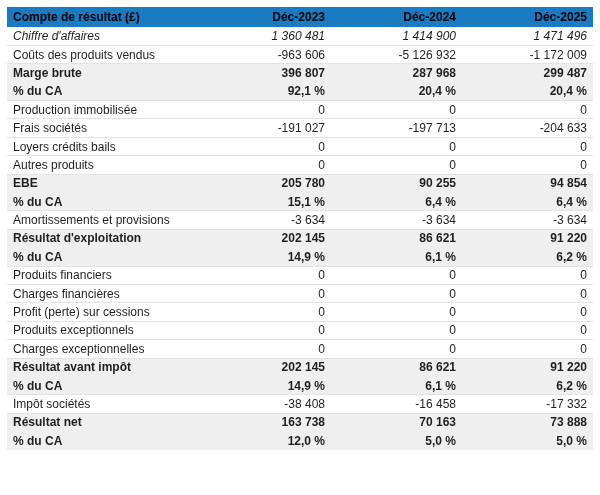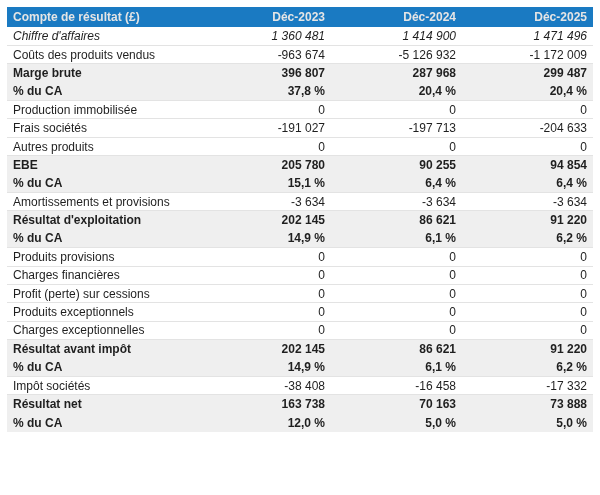--- a/index.html
+++ b/index.html
@@ -20,21 +20,21 @@
     width: 100%;
     border-collapse: collapse;
     table-layout: fixed;
     font-size: 12px;
     color: #1f1f1f;
   }
   col.c-label { width: auto; }
   col.c-val { width: 131px; }
   thead th {
     background: var(--accent, #1a7ac2);
-    color: #e5e5e5;
+    color: #000000;
     font-weight: 700;
     height: 20px;
     padding: 0;
     white-space: nowrap;
   }
   th.label { text-align: left; padding-left: 6px; }
   .val { text-align: right; padding-right: 6px; white-space: nowrap; }
   tbody td {
     height: 18.4px;
     padding: 0;
@@ -72,49 +72,55 @@
     </thead>
     <tbody>
         <tr>
     <td class="label">Chiffre d'affaires</td>
     <td class="val">1 360 481</td>
     <td class="val">1 414 900</td>
     <td class="val">1 471 496</td>
   </tr>
         <tr>
     <td class="label">Coûts des produits vendus</td>
-    <td class="val">-963 674</td>
+    <td class="val">-963 606</td>
     <td class="val">-5 126 932</td>
     <td class="val">-1 172 009</td>
   </tr>
         <tr class="section">
     <td class="label">Marge brute</td>
     <td class="val">396 807</td>
     <td class="val">287 968</td>
     <td class="val">299 487</td>
   </tr>
         <tr class="section cont">
     <td class="label">% du CA</td>
-    <td class="val">37,8 %</td>
+    <td class="val">92,1 %</td>
     <td class="val">20,4 %</td>
     <td class="val">20,4 %</td>
   </tr>
         <tr>
     <td class="label">Production immobilisée</td>
     <td class="val">0</td>
     <td class="val">0</td>
     <td class="val">0</td>
   </tr>
         <tr>
     <td class="label">Frais sociétés</td>
     <td class="val">-191 027</td>
     <td class="val">-197 713</td>
     <td class="val">-204 633</td>
   </tr>
         <tr>
+    <td class="label">Loyers crédits bails</td>
+    <td class="val">0</td>
+    <td class="val">0</td>
+    <td class="val">0</td>
+  </tr>
+        <tr>
     <td class="label">Autres produits</td>
     <td class="val">0</td>
     <td class="val">0</td>
     <td class="val">0</td>
   </tr>
         <tr class="section">
     <td class="label">EBE</td>
     <td class="val">205 780</td>
     <td class="val">90 255</td>
     <td class="val">94 854</td>
@@ -137,21 +143,21 @@
     <td class="val">86 621</td>
     <td class="val">91 220</td>
   </tr>
         <tr class="section cont">
     <td class="label">% du CA</td>
     <td class="val">14,9 %</td>
     <td class="val">6,1 %</td>
     <td class="val">6,2 %</td>
   </tr>
         <tr>
-    <td class="label">Produits provisions</td>
+    <td class="label">Produits financiers</td>
     <td class="val">0</td>
     <td class="val">0</td>
     <td class="val">0</td>
   </tr>
         <tr>
     <td class="label">Charges financières</td>
     <td class="val">0</td>
     <td class="val">0</td>
     <td class="val">0</td>
   </tr>

